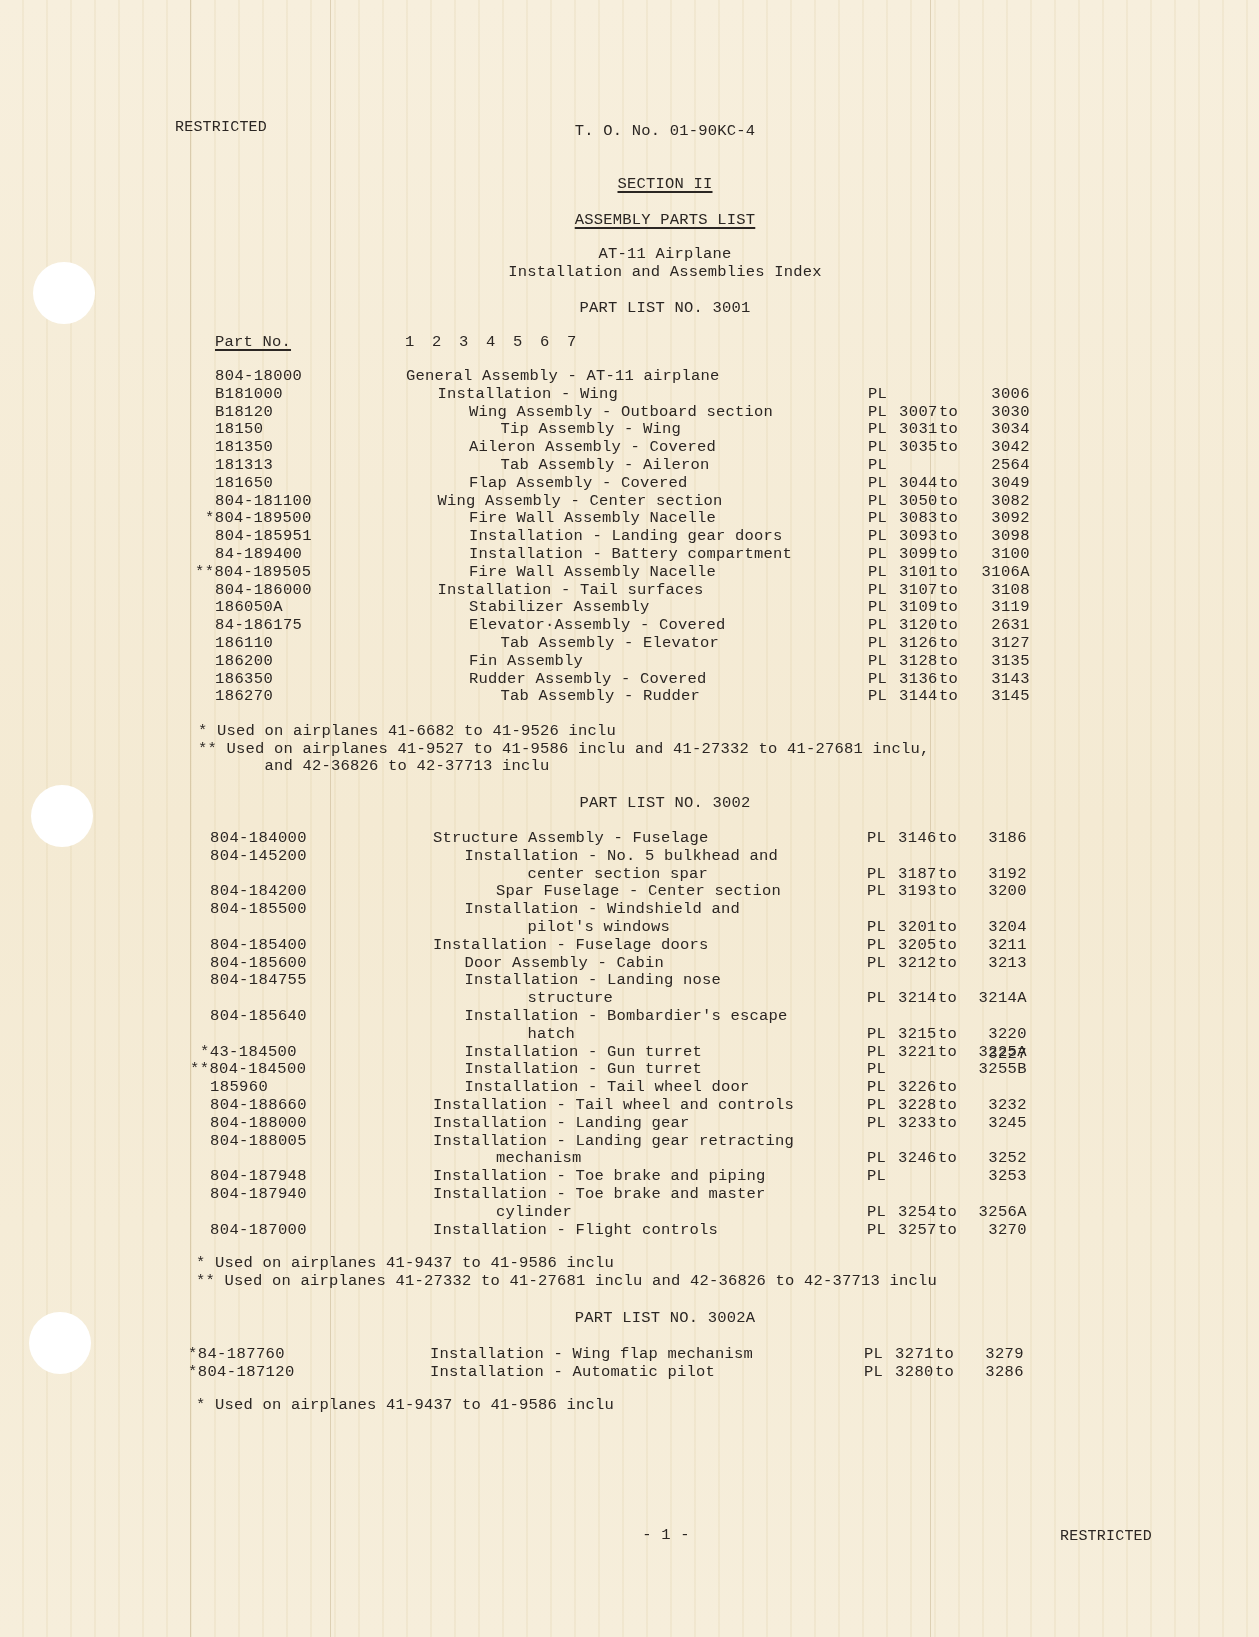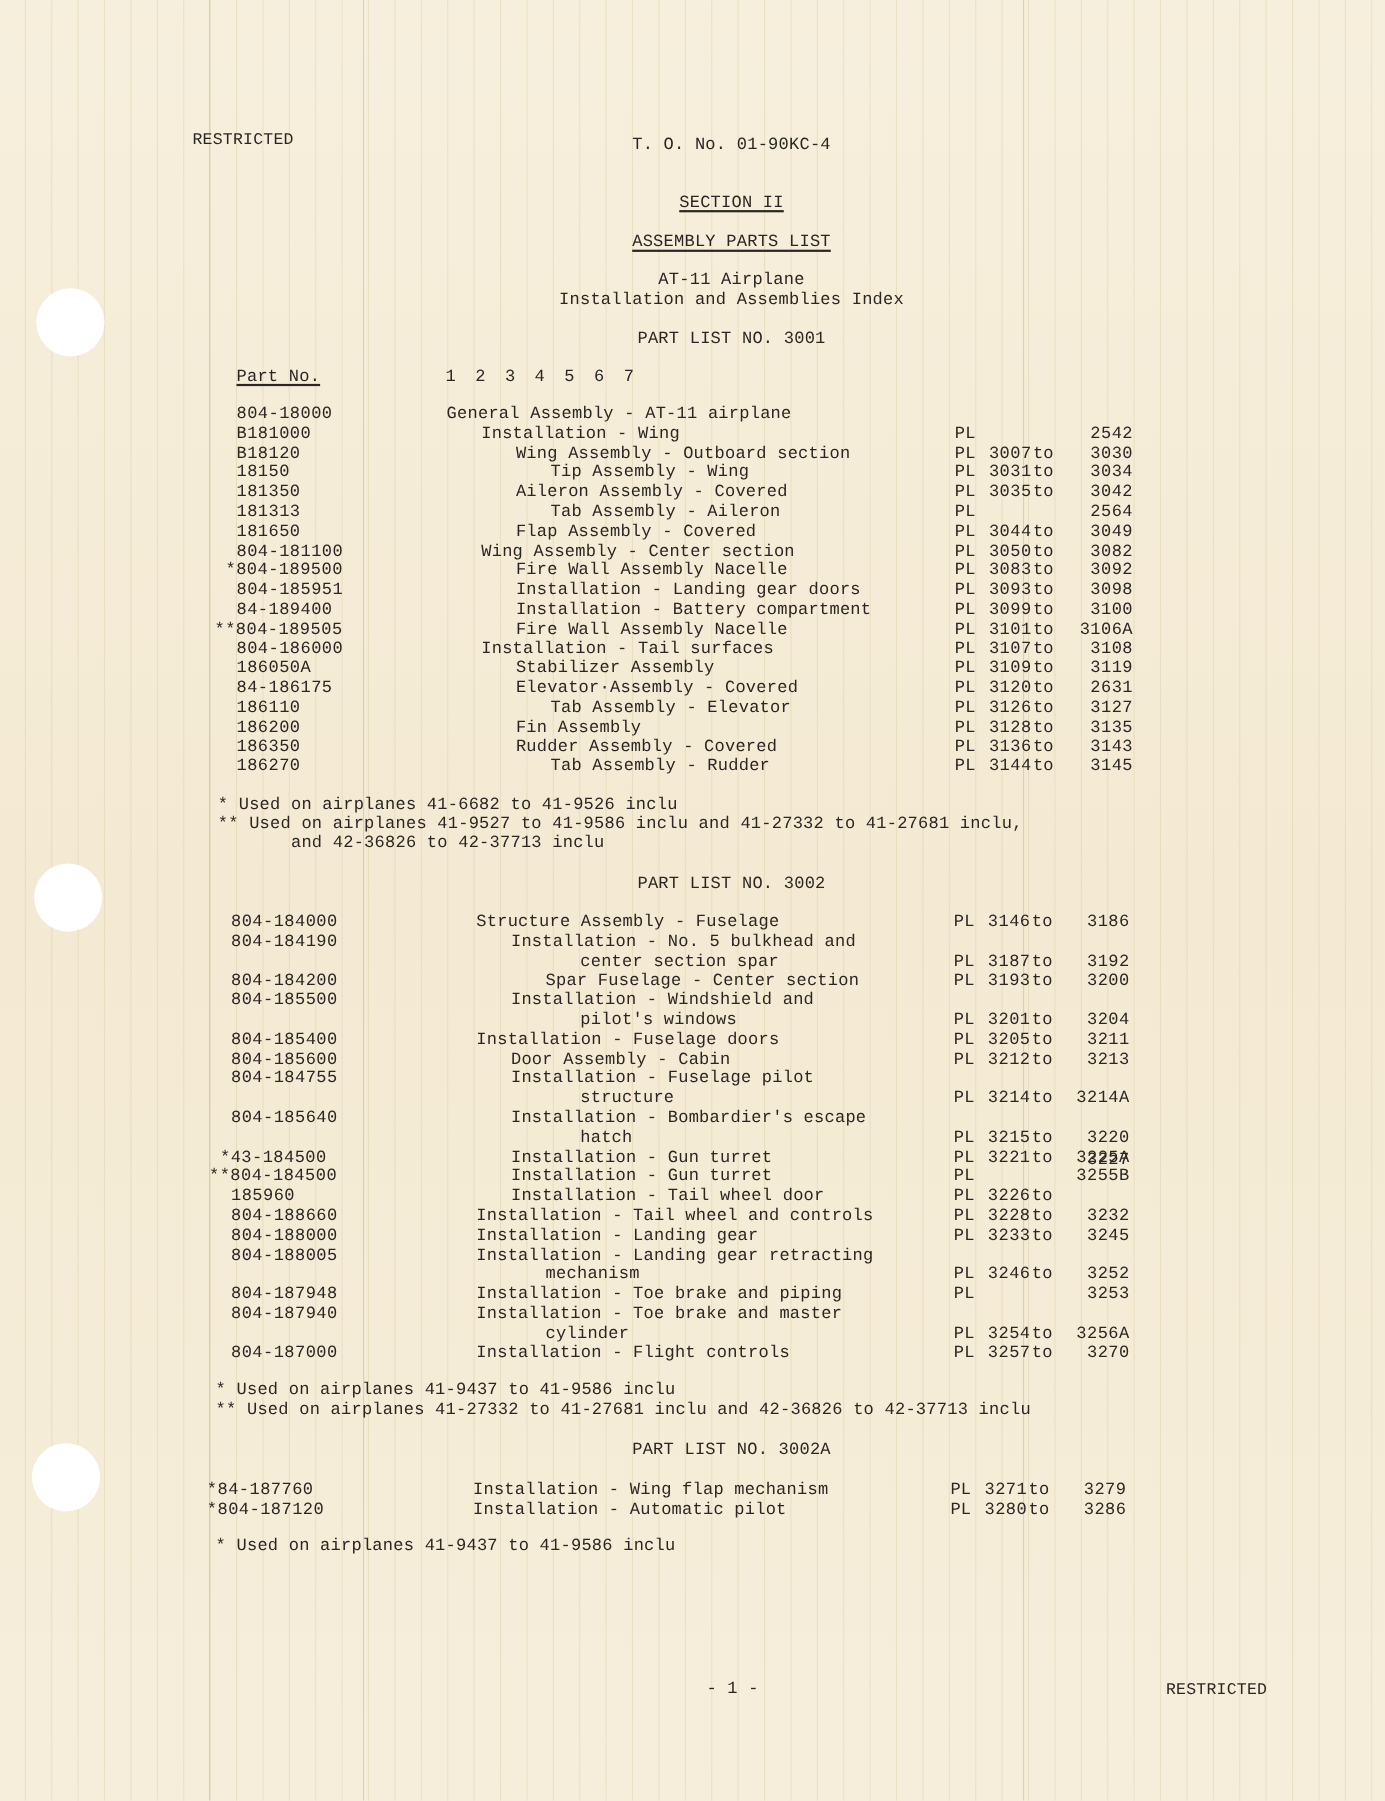--- a/index.html
+++ b/index.html
@@ -55,21 +55,21 @@
 
 <div id="list-0">
     <div class="" style="">
       <div class="t num" style="left:215px; top:367.0px">804-18000</div>
       <div class="t" style="left:406.0px; top:367.0px">General Assembly - AT-11 airplane</div>
     </div>
     <div class="" style="">
       <div class="t num" style="left:215px; top:384.8px">B181000</div>
       <div class="t" style="left:437.5px; top:384.8px">Installation - Wing</div>
       <div class="t" style="left:868px; top:384.8px">PL</div>
-      <div class="t num r" style="right:229px; top:384.8px">2542</div>
+      <div class="t num r" style="right:229px; top:384.8px">3006</div>
     </div>
     <div class="" style="">
       <div class="t num" style="left:215px; top:402.6px">B18120</div>
       <div class="t" style="left:469.0px; top:402.6px">Wing Assembly - Outboard section</div>
       <div class="t" style="left:868px; top:402.6px">PL</div>
       <div class="t num" style="left:899px; top:402.6px">3007</div>
       <div class="t" style="left:939px; top:402.6px">to</div>
       <div class="t num r" style="right:229px; top:402.6px">3030</div>
     </div>
     <div class="" style="">
@@ -209,21 +209,21 @@
 <div id="list-1">
     <div class="" style="">
       <div class="t num" style="left:210px; top:829.0px">804-184000</div>
       <div class="t" style="left:433.0px; top:829.0px">Structure Assembly - Fuselage</div>
       <div class="t" style="left:867px; top:829.0px">PL</div>
       <div class="t num" style="left:898px; top:829.0px">3146</div>
       <div class="t" style="left:938px; top:829.0px">to</div>
       <div class="t num r" style="right:232px; top:829.0px">3186</div>
     </div>
     <div class="" style="">
-      <div class="t num" style="left:210px; top:846.8px">804-184190</div>
+      <div class="t num" style="left:210px; top:846.8px">804-145200</div>
       <div class="t" style="left:464.5px; top:846.8px">Installation - No. 5 bulkhead and</div>
     </div>
     <div class="" style="">
       <div class="t" style="left:527.5px; top:864.6px">center section spar</div>
       <div class="t" style="left:867px; top:864.6px">PL</div>
       <div class="t num" style="left:898px; top:864.6px">3187</div>
       <div class="t" style="left:938px; top:864.6px">to</div>
       <div class="t num r" style="right:232px; top:864.6px">3192</div>
     </div>
     <div class="" style="">
@@ -256,21 +256,21 @@
     <div class="" style="">
       <div class="t num" style="left:210px; top:953.6px">804-185600</div>
       <div class="t" style="left:464.5px; top:953.6px">Door Assembly - Cabin</div>
       <div class="t" style="left:867px; top:953.6px">PL</div>
       <div class="t num" style="left:898px; top:953.6px">3212</div>
       <div class="t" style="left:938px; top:953.6px">to</div>
       <div class="t num r" style="right:232px; top:953.6px">3213</div>
     </div>
     <div class="" style="">
       <div class="t num" style="left:210px; top:971.4px">804-184755</div>
-      <div class="t" style="left:464.5px; top:971.4px">Installation - Fuselage pilot</div>
+      <div class="t" style="left:464.5px; top:971.4px">Installation - Landing nose</div>
     </div>
     <div class="" style="">
       <div class="t" style="left:527.5px; top:989.2px">structure</div>
       <div class="t" style="left:867px; top:989.2px">PL</div>
       <div class="t num" style="left:898px; top:989.2px">3214</div>
       <div class="t" style="left:938px; top:989.2px">to</div>
       <div class="t num r" style="right:232px; top:989.2px">3214A</div>
     </div>
     <div class="" style="">
       <div class="t num" style="left:210px; top:1007.0px">804-185640</div>

